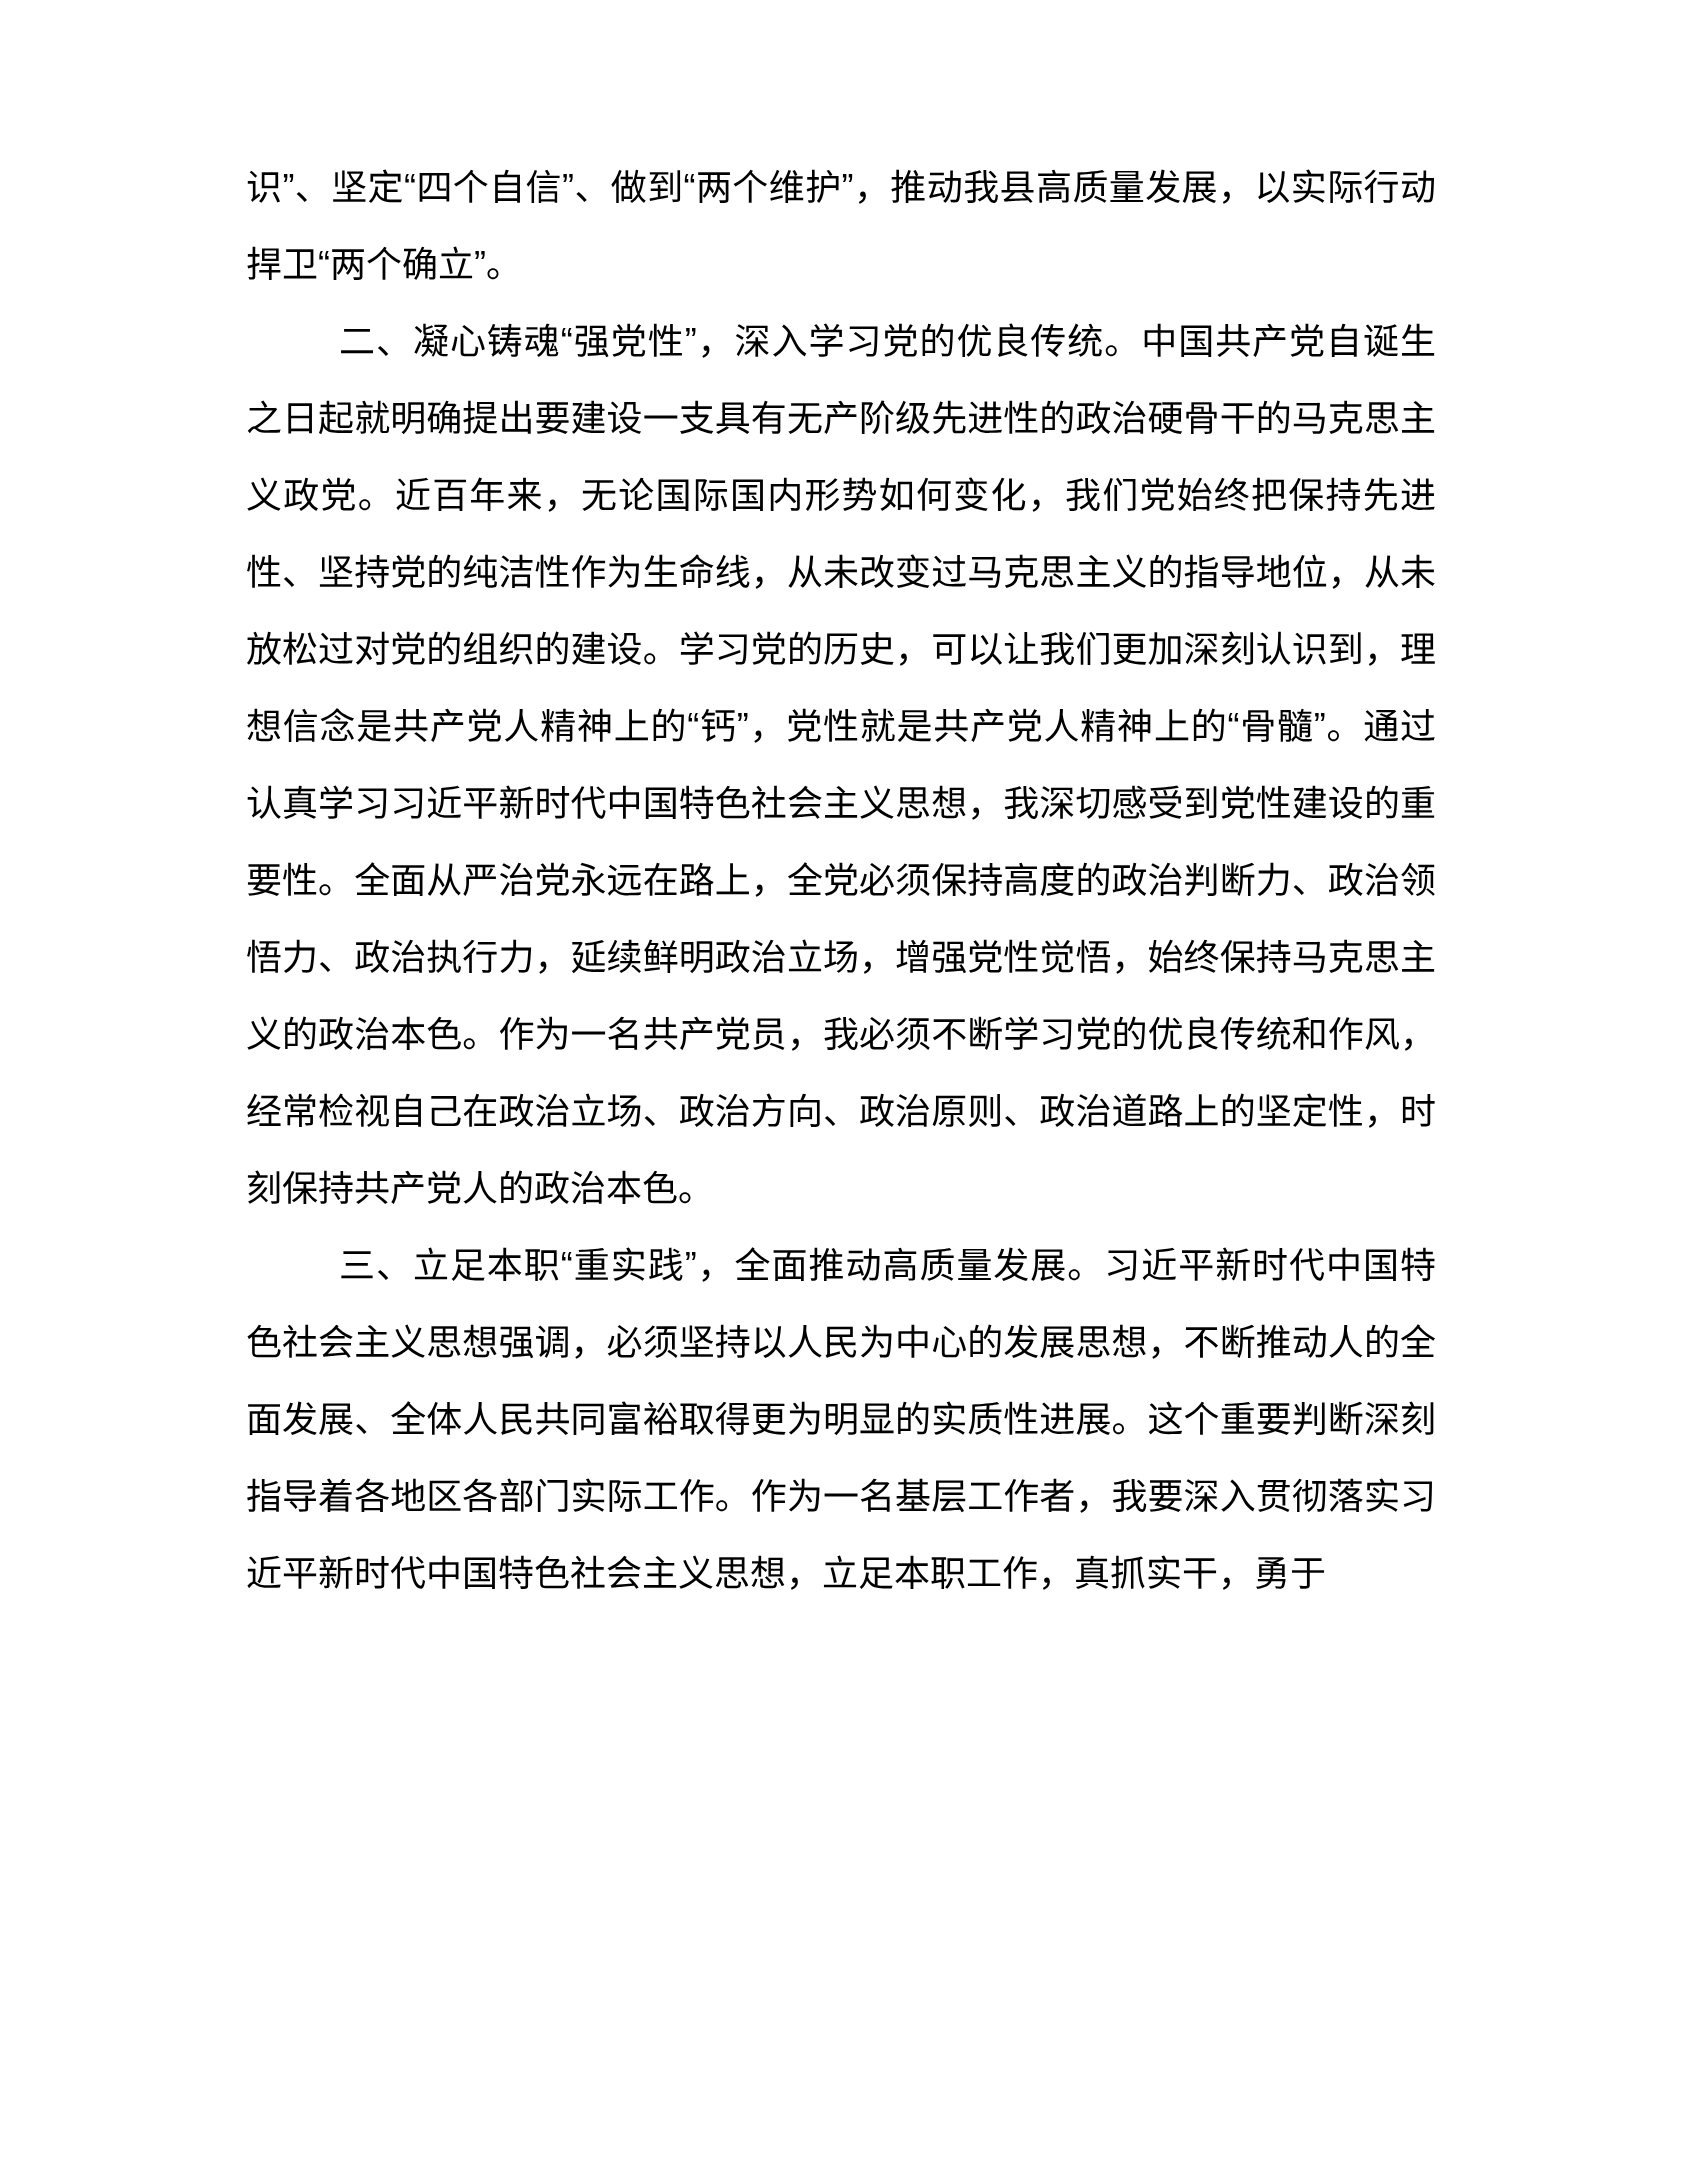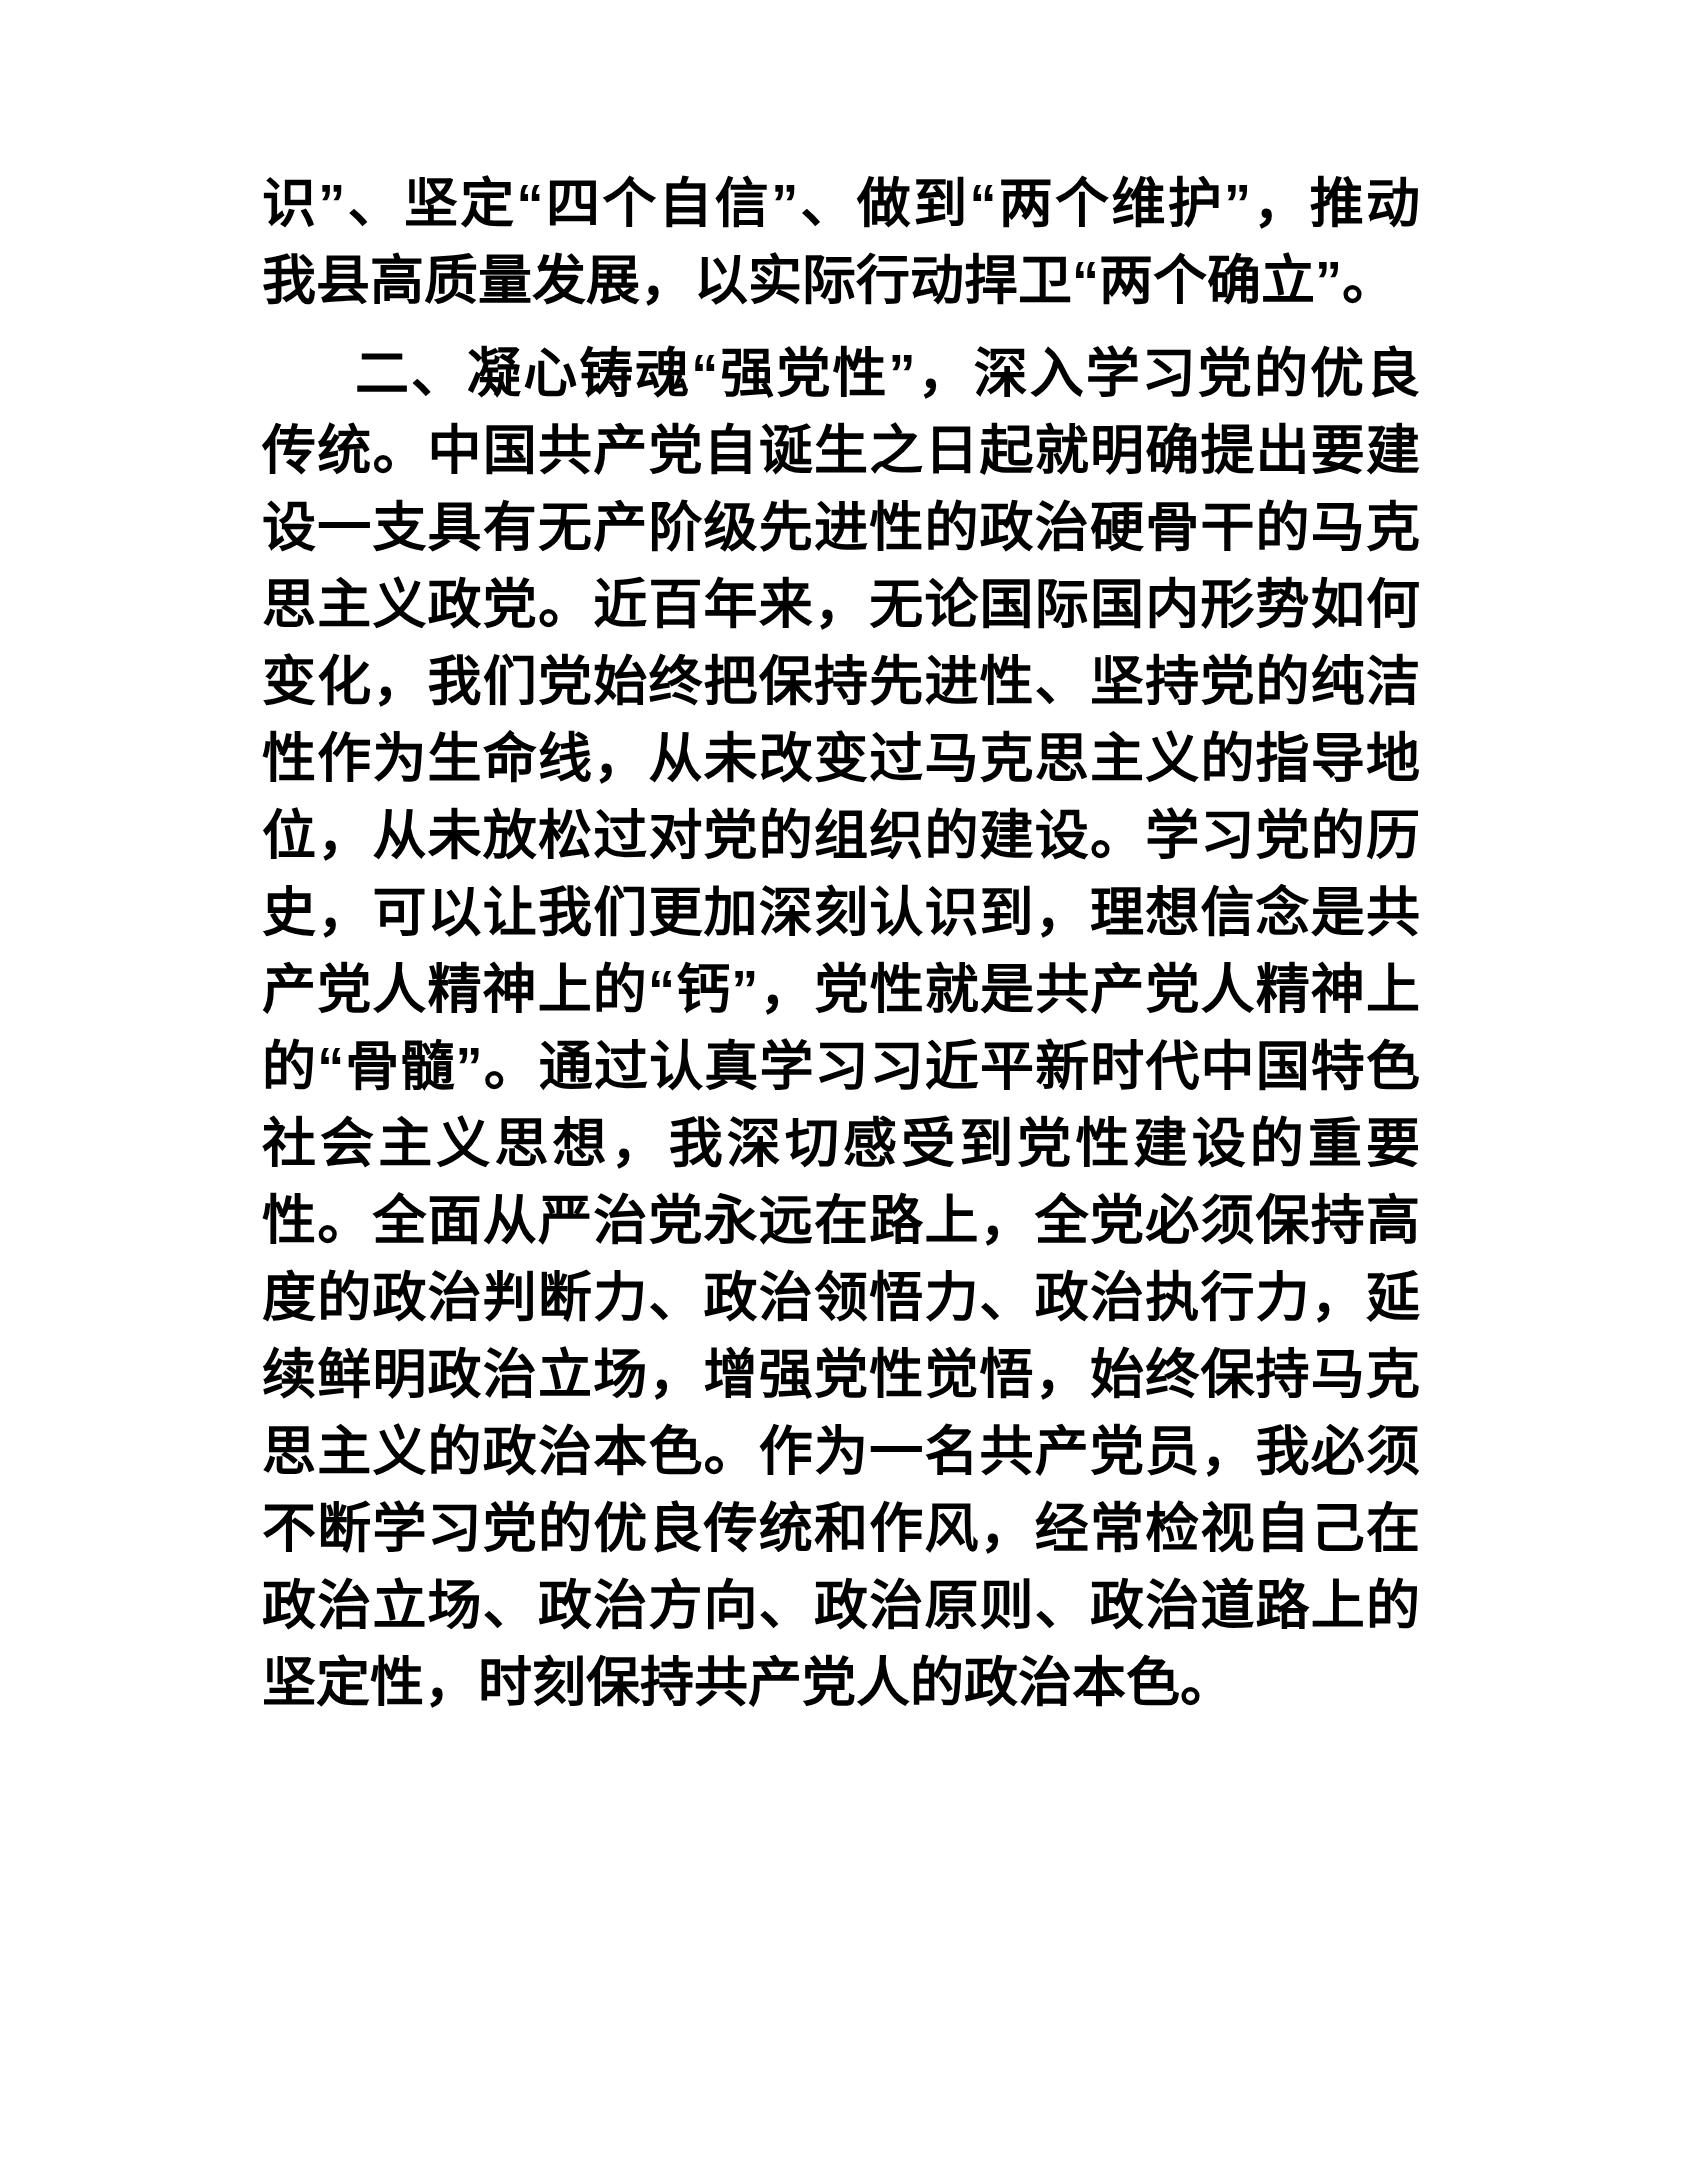--- a/index.html
+++ b/index.html
@@ -20,28 +20,28 @@
 
   .page-body {
     position: absolute;
     left: 246px;
     top: 149px;
     width: 1190px;
   }
 
   .doc-paragraph {
     font-family: "Liberation Sans", "DejaVu Sans", sans-serif;
-    font-size: 54px;
+    font-size: 36px;
     line-height: 77px;
     color: #000000;
     text-align: justify;
     text-justify: inter-ideograph;
     letter-spacing: 0px;
-    margin: 16px;
-    font-weight: 700;
+    margin: 0;
+    font-weight: 400;
     word-break: break-all;
     -webkit-font-smoothing: antialiased;
   }
 
   .doc-paragraph + .doc-paragraph {
     margin-top: 0px;
   }
 
   .indent {
     text-indent: 93px;
@@ -54,16 +54,17 @@
 </head>
 <body>
 
 <div class="page">
   <div class="page-body">
 
     <p class="doc-paragraph para-continued">识”、坚定“四个自信”、做到“两个维护”，推动我县高质量发展，以实际行动捍卫“两个确立”。</p>
 
     <p class="doc-paragraph indent">二、凝心铸魂“强党性”，深入学习党的优良传统。中国共产党自诞生之日起就明确提出要建设一支具有无产阶级先进性的政治硬骨干的马克思主义政党。近百年来，无论国际国内形势如何变化，我们党始终把保持先进性、坚持党的纯洁性作为生命线，从未改变过马克思主义的指导地位，从未放松过对党的组织的建设。学习党的历史，可以让我们更加深刻认识到，理想信念是共产党人精神上的“钙”，党性就是共产党人精神上的“骨髓”。通过认真学习习近平新时代中国特色社会主义思想，我深切感受到党性建设的重要性。全面从严治党永远在路上，全党必须保持高度的政治判断力、政治领悟力、政治执行力，延续鲜明政治立场，增强党性觉悟，始终保持马克思主义的政治本色。作为一名共产党员，我必须不断学习党的优良传统和作风，经常检视自己在政治立场、政治方向、政治原则、政治道路上的坚定性，时刻保持共产党人的政治本色。</p>
 
+    <p class="doc-paragraph indent">三、立足本职“重实践”，全面推动高质量发展。习近平新时代中国特色社会主义思想强调，必须坚持以人民为中心的发展思想，不断推动人的全面发展、全体人民共同富裕取得更为明显的实质性进展。这个重要判断深刻指导着各地区各部门实际工作。作为一名基层工作者，我要深入贯彻落实习近平新时代中国特色社会主义思想，立足本职工作，真抓实干，勇于</p>
 
   </div>
 </div>
 
 
 </body></html>

